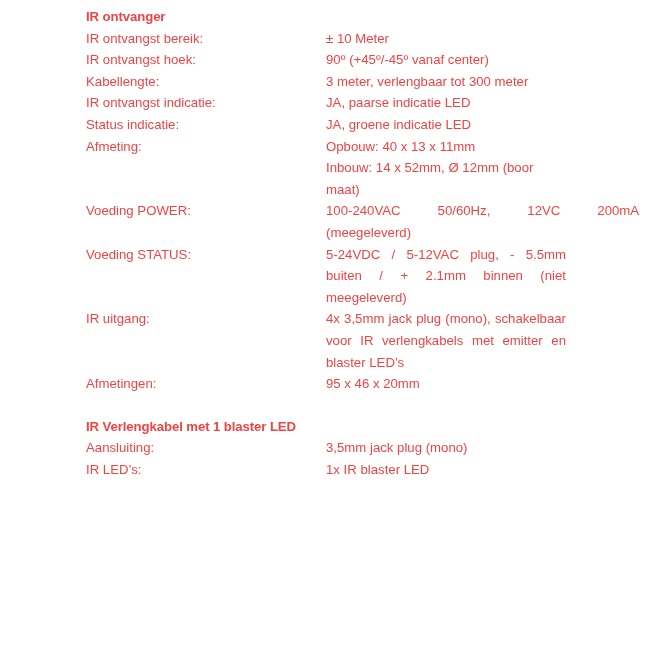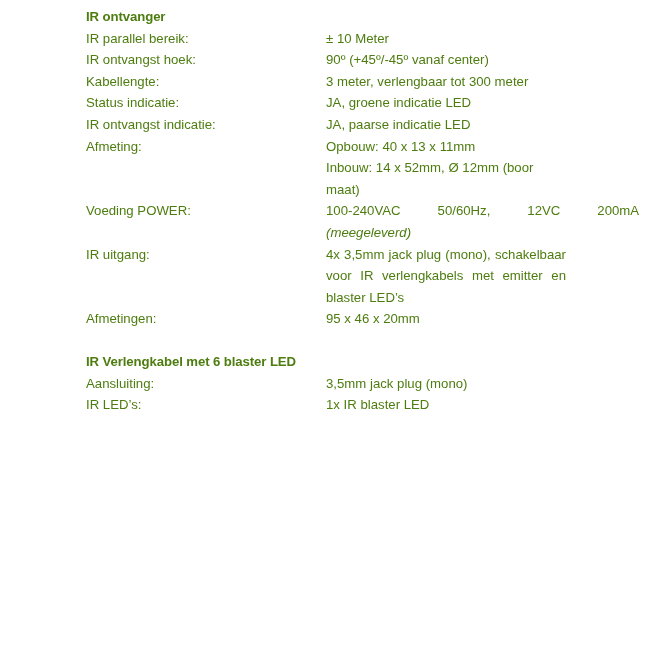--- a/index.html
+++ b/index.html
@@ -31,21 +31,21 @@
     border-collapse: collapse;
     table-layout: fixed;
   }
 
   .spec-table td {
     padding: 0;
     margin: 0;
     vertical-align: top;
     font-size: 13.2px;
     line-height: 21.6px;
-    color: #4d7c0f;
+    color: #ef4444;
   }
 
   .col-label {
     width: 167px;
     padding-right: 4px !important;
     white-space: nowrap;
   }
 
   .col-value {
     width: 313px;
@@ -76,52 +76,52 @@
 
   
   .val-stretch {
     display: flex;
     justify-content: space-between;
     width: 100%;
     gap: 37px;
   }
   .val-stretch > span { white-space: nowrap; }
 
-  .nowrap { white-space: nowrap; font-style: italic; }
+  .nowrap { white-space: nowrap; }
 </style>
 </head>
 <body>
 
 <div class="sheet">
   <table class="spec-table">
     <tbody>
 
       <tr class="section-row">
         <td class="col-label" colspan="2">IR ontvanger</td>
       </tr>
 
       <tr>
-        <td class="col-label">IR parallel bereik:</td>
+        <td class="col-label">IR ontvangst bereik:</td>
         <td class="col-value">± 10 Meter</td>
       </tr>
       <tr>
         <td class="col-label">IR ontvangst hoek:</td>
         <td class="col-value">90º (+45º/-45º vanaf center)</td>
       </tr>
       <tr>
         <td class="col-label">Kabellengte:</td>
         <td class="col-value">3 meter, verlengbaar tot 300 meter</td>
       </tr>
       <tr>
+        <td class="col-label">IR ontvangst indicatie:</td>
+        <td class="col-value">JA, paarse indicatie LED</td>
+      </tr>
+      <tr>
         <td class="col-label">Status indicatie:</td>
         <td class="col-value">JA, groene indicatie LED</td>
-      </tr>
-      <tr>
-        <td class="col-label">IR ontvangst indicatie:</td>
-        <td class="col-value">JA, paarse indicatie LED</td>
       </tr>
       <tr>
         <td class="col-label">Afmeting:</td>
         <td class="col-value">Opbouw: 40 x 13 x 11mm</td>
       </tr>
       <tr>
         <td class="col-label"></td>
         <td class="col-value">Inbouw: 14 x 52mm, Ø 12mm (boor maat)</td>
       </tr>
 
@@ -132,39 +132,43 @@
           <span class="val-stretch">
             <span>100-240VAC</span>
             <span>50/60Hz,</span>
             <span>12VC</span>
             <span>200mA</span>
           </span>
           <span class="nowrap" style="display:block">(meegeleverd)</span>
         </td>
       </tr>
 
+      <tr>
+        <td class="col-label">Voeding STATUS:</td>
+        <td class="col-value val-justify">5-24VDC / 5-12VAC plug, - 5.5mm buiten / + 2.1mm binnen (niet meegeleverd)</td>
+      </tr>
 
 
 
       <tr>
         <td class="col-label">IR uitgang:</td>
         <td class="col-value val-justify">4x 3,5mm jack plug (mono), schakelbaar voor IR verlengkabels met emitter en blaster LED’s</td>
       </tr>
 
       <tr>
         <td class="col-label">Afmetingen:</td>
         <td class="col-value">95 x 46 x 20mm</td>
       </tr>
 
       <tr class="spacer-row">
         <td colspan="2">&nbsp;</td>
       </tr>
 
       <tr class="section-row">
-        <td class="col-label" colspan="2">IR Verlengkabel met 6 blaster LED</td>
+        <td class="col-label" colspan="2">IR Verlengkabel met 1 blaster LED</td>
       </tr>
 
       <tr>
         <td class="col-label">Aansluiting:</td>
         <td class="col-value">3,5mm jack plug (mono)</td>
       </tr>
       <tr>
         <td class="col-label">IR LED’s:</td>
         <td class="col-value">1x IR blaster LED</td>
       </tr>

